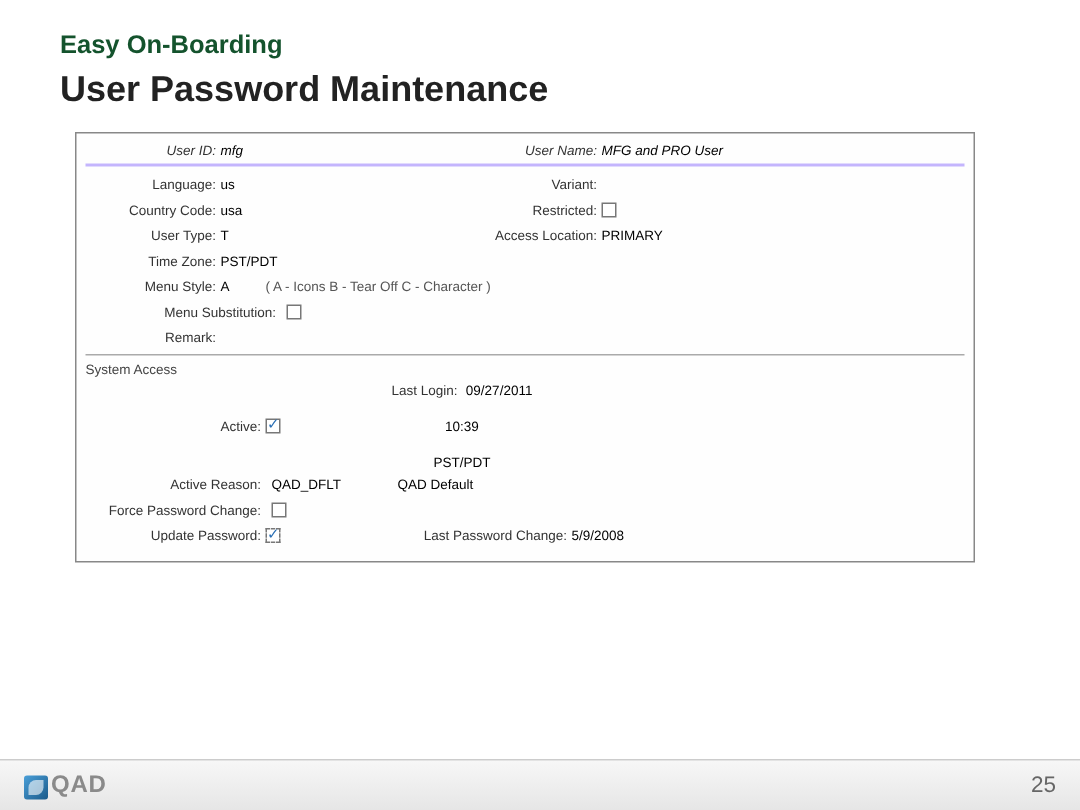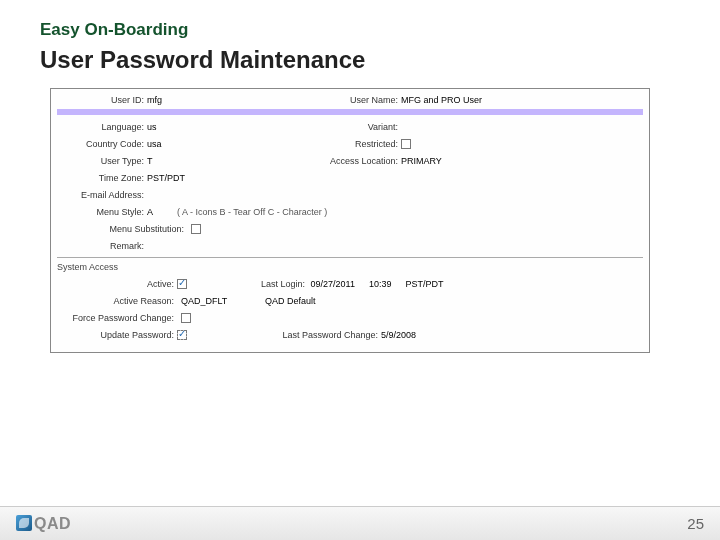--- a/index.html
+++ b/index.html
@@ -35,21 +35,21 @@
     width: 600px;
     margin: 0 auto 0 10px;
   }
   .row {
     display: flex;
     align-items: center;
     gap: 4px;
     margin: 2px 0;
     min-height: 15px;
   }
-  .row.top { border-bottom: 6px solid #c4b5fd; padding-bottom: 4px; margin-bottom: 4px; }
+  .row.top { border-bottom: 2px solid #c4b5fd; padding-bottom: 4px; margin-bottom: 4px; font-style: italic; }
   .lbl {
     text-align: right;
     display: inline-block;
     padding-right: 3px;
     color: #333;
   }
   .lbl.w1 { width: 90px; }
   .val {
     display: inline-block;
     color: #000;
@@ -87,21 +87,21 @@
     background: linear-gradient(#f7f7f7, #e6e6e6);
     border-top: 1px solid #ccc;
     height: 34px;
     display: flex;
     align-items: center;
     justify-content: space-between;
     padding: 0 16px;
   }
   .logo {
     display: flex;
-    align-items: flex-start;
+    align-items: flex-end;
     gap: 2px;
     color: #8a8a8a;
     font-weight: bold;
     font-size: 16px;
     letter-spacing: 0.5px;
   }
   .logo-icon {
     width: 16px; height: 16px;
     background: linear-gradient(135deg,#4a9fd8,#1a5a8a);
     border-radius: 2px;
@@ -173,25 +173,20 @@
     </div>
 
     <div class="row">
       <div class="col-left">
         <span class="lbl w1">Time Zone:</span>
         <span class="val">PST/PDT</span>
       </div>
     </div>
 
 
-    <div class="row">
-      <div class="col-left">
-        <span class="lbl w1">E-mail Address:</span>
-      </div>
-    </div>
 
     <div class="row">
       <div class="col-left" style="width:auto;">
         <span class="lbl w1">Menu Style:</span>
         <span class="val" style="width:30px;">A</span>
         <span class="val" style="color:#555;">( A - Icons   B - Tear Off   C - Character )</span>
       </div>
     </div>
 
     <div class="row">
@@ -203,21 +198,21 @@
       <span class="lbl w1">Remark:</span>
     </div>
 
     <div class="section-label">System Access</div>
 
     <div class="row" style="margin-top:4px;">
       <div class="col-left" style="width:200px;">
         <span class="lbl" style="width:120px;">Active:</span>
         <span class="cb checked"></span>
       </div>
-      <div class="col-right" style="gap:14px;">
+      <div class="col-right" style="gap:14px;flex-direction:column;">
         <span>
           <span class="lbl">Last Login:</span>
           <span class="val">09/27/2011</span>
         </span>
         <span class="val">10:39</span>
         <span class="val">PST/PDT</span>
       </div>
     </div>
 
     <div class="row">

